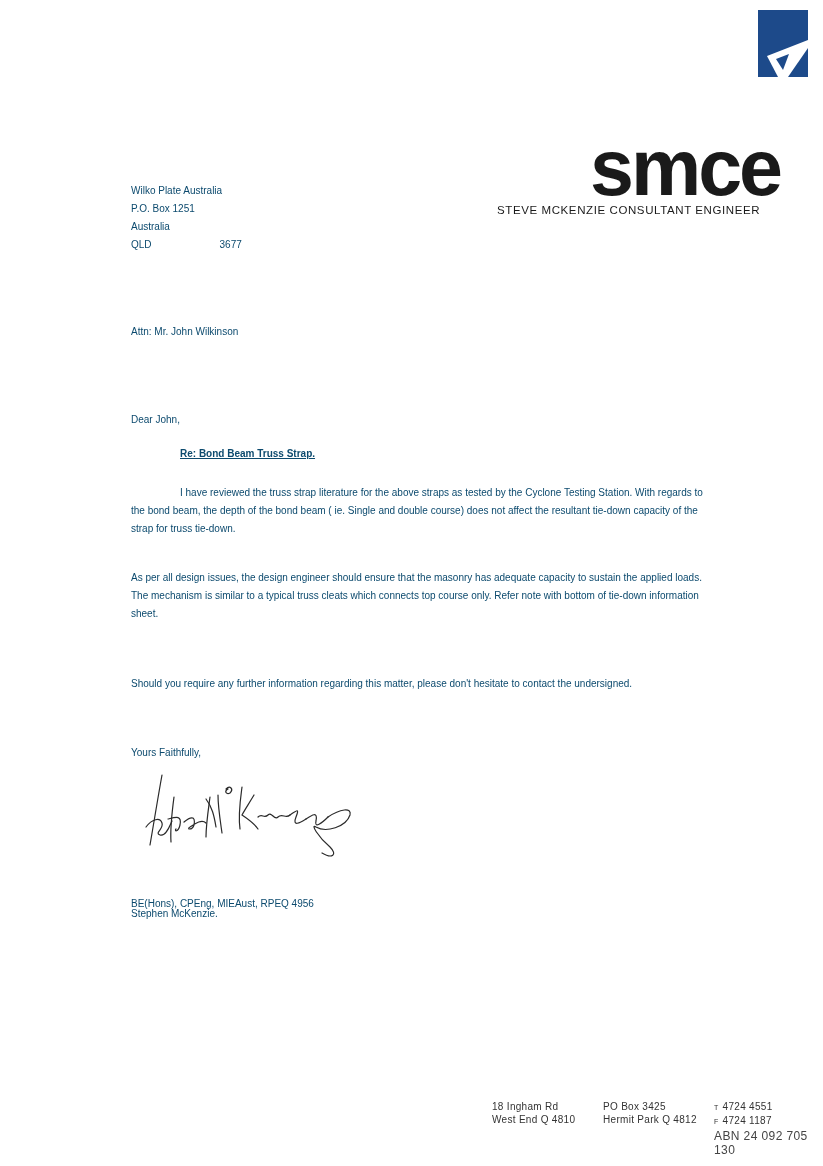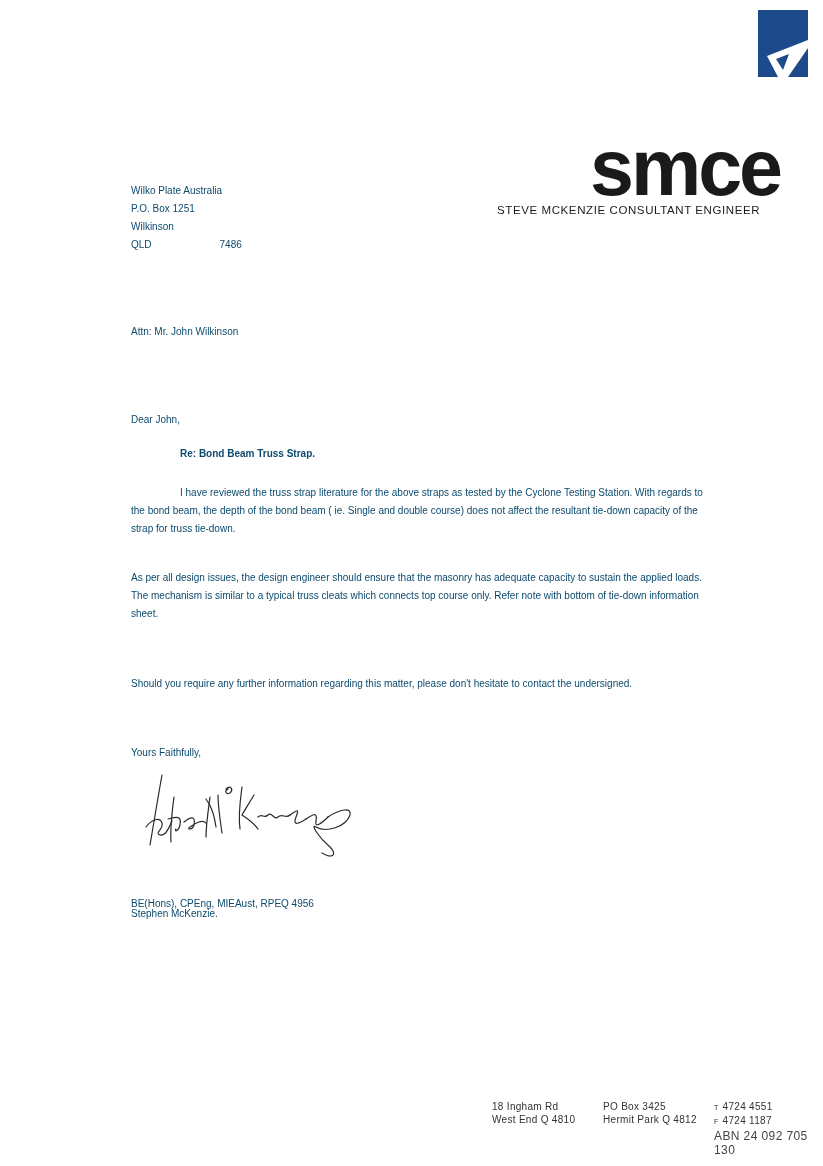--- a/index.html
+++ b/index.html
@@ -11,21 +11,21 @@
     .logo-box { left: 758px; top: 10px; width: 50px; height: 67px; }
     .brand { left: 590px; top: 128px; font-family: "Liberation Sans", sans-serif; font-weight: bold;
       font-size: 79px; letter-spacing: -3px; line-height: 1; color: #1a1a1a; }
     .tagline { left: 497px; top: 204px; font-size: 11.5px; letter-spacing: 0.6px; color: #1a1a1a; }
     .text { font-size: 10px; line-height: 18px; color: #0c4a6e; }
     .addr { left: 131px; top: 182px; }
     .addr div { height: 18px; }
     .postcode { display: inline-block; margin-left: 68px; }
     .attn { left: 131px; top: 323px; }
     .salutation { left: 131px; top: 411px; }
-    .subject { left: 180px; top: 445px; font-weight: bold; }
+    .subject { left: 180px; top: 445px; font-weight: bold; text-decoration: underline; }
     .para { left: 131px; width: 580px; }
     .p1 { top: 484px; text-indent: 49px; }
     .p2 { top: 569px; }
     .p3 { top: 675px; }
     .closing { left: 131px; top: 744px; text-align: center; }
     .signature { left: 140px; top: 767px; width: 230px; height: 95px; }
     .signer { left: 131px; top: 905px; }
     .creds { left: 131px; top: 895px; }
     .footer { font-size: 10px; line-height: 13px; color: #333; letter-spacing: 0.3px; }
     .f1 { left: 492px; top: 1100px; }
@@ -43,23 +43,23 @@
     <path d="M50 30 L9 46 L20 67 L30 67 L50 38 Z" fill="#ffffff"></path>
     <path d="M31 44 L18 49 L25 60 Z" fill="#1d4a8a"></path>
   </svg>
 </div>
 <div class="abs brand">smce</div>
 <div class="abs tagline">STEVE MCKENZIE CONSULTANT ENGINEER</div>
 
 <div class="abs text addr">
   <div>Wilko Plate Australia</div>
   <div>P.O. Box 1251</div>
-  <div>Wilkinson</div>
+  <div>Australia</div>
   <div>
-    <span>QLD</span><span class="postcode">7486</span>
+    <span>QLD</span><span class="postcode">3677</span>
   </div>
 </div>
 <div class="abs text attn">Attn: Mr. John Wilkinson</div>
 
 <div class="abs text salutation">Dear John,</div>
 <div class="abs text subject">Re: Bond Beam Truss Strap.</div>
 <div class="abs text para p1">I have reviewed the truss strap literature for the above straps as tested by the Cyclone Testing Station. With regards to the bond beam, the depth of the bond beam ( ie. Single and double course) does not affect the resultant tie-down capacity of the strap for truss tie-down.</div>
 <div class="abs text para p2">As per all design issues, the design engineer should ensure that the masonry has adequate capacity to sustain the applied loads. The mechanism is similar to a typical truss cleats which connects top course only. Refer note with bottom of tie-down information sheet.</div>
 <div class="abs text para p3">Should you require any further information regarding this matter, please don't hesitate to contact the undersigned.</div>
 <div class="abs text closing">Yours Faithfully,</div>

